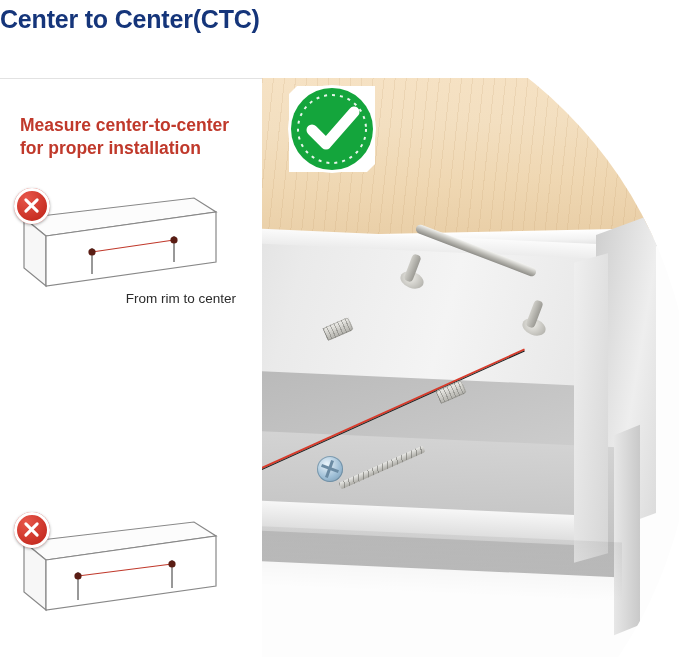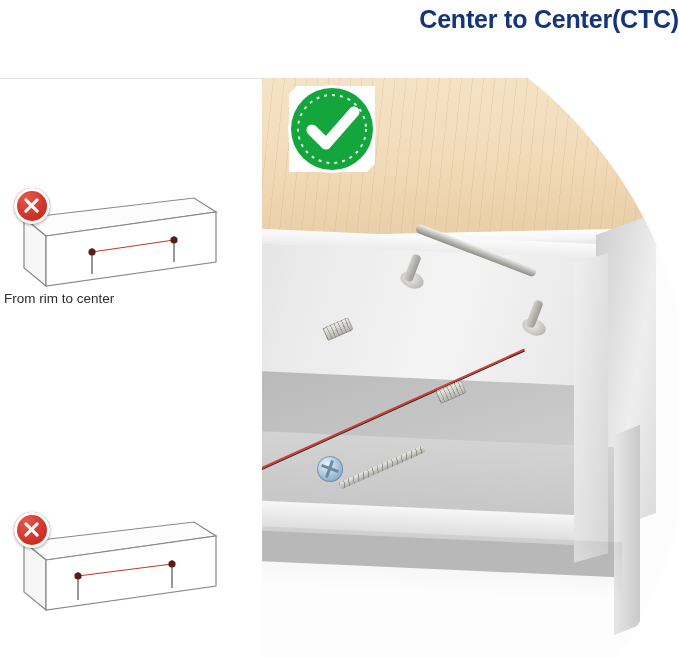--- a/index.html
+++ b/index.html
@@ -8,21 +8,21 @@
     background:#ffffff;
     font-family:"Liberation Sans", sans-serif;
     overflow:hidden;
     position:relative;
   }
   #stage{position:absolute;left:0;top:0;width:679px;height:657px;overflow:hidden;background:#ffffff;}
 
   
   .title{
     position:absolute;left:0;top:4px;width:679px;
-    text-align:right;
+    text-align:left;
     color:#15357a;
     font-weight:bold;
     font-size:25px;
     line-height:30px;
     letter-spacing:-0.2px;
   }
   .title .l2{display:block;}
 
   
   .note{
@@ -212,21 +212,21 @@
   .panel{
     position:absolute;
     width:215px;height:110px;
   }
   .frame{
     position:absolute;left:18px;top:0;width:196px;height:92px;
   }
   .frame svg{display:block;}
   .panel-label{
     position:absolute;left:0;top:95px;width:232px;
-    text-align:left;
+    text-align:right;
     font-size:13.5px;
     color:#2b2b2b;
   }
   .badge-x{
     position:absolute;left:10px;top:-8px;width:36px;height:36px;
     border-radius:50%;
     background:radial-gradient(circle at 35% 28%,#e7564a,#c62b20 70%,#a81f16);
     box-shadow:0 1px 3px rgba(0,0,0,.35), inset 0 0 0 3px #ffffff;
     z-index:5;
   }
@@ -283,20 +283,24 @@
           <div class="meas-black"></div>
           <div class="screw-top"></div>
           <div class="screw-mid"></div>
           <div class="screw-shaft"></div>
           <div class="screw-head"></div>
         </div>
       </div>
     </div>
   </div>
 
+  <div class="note">
+    <span>Measure center-to-center</span><br>
+    <span>for proper installation</span>
+  </div>
 
   <div class="check-badge">
     <svg width="98" height="98" viewBox="0 0 98 98">
       <g>
         <path d="M14 6 L92 6 L92 84 L84 92 L6 92 L6 14 Z" fill="#ffffff"></path>
         <circle cx="49" cy="49" r="44" fill="#ffffff"></circle>
         <circle cx="49" cy="49" r="41" fill="#14a53c"></circle>
         <circle cx="49" cy="49" r="34" fill="none" stroke="#ffffff" stroke-width="2" stroke-dasharray="3 5" opacity="0.9"></circle>
         <path d="M29 50 L43 64 L71 32" fill="none" stroke="#ffffff" stroke-width="11" stroke-linecap="round" stroke-linejoin="round"></path>
       </g>

